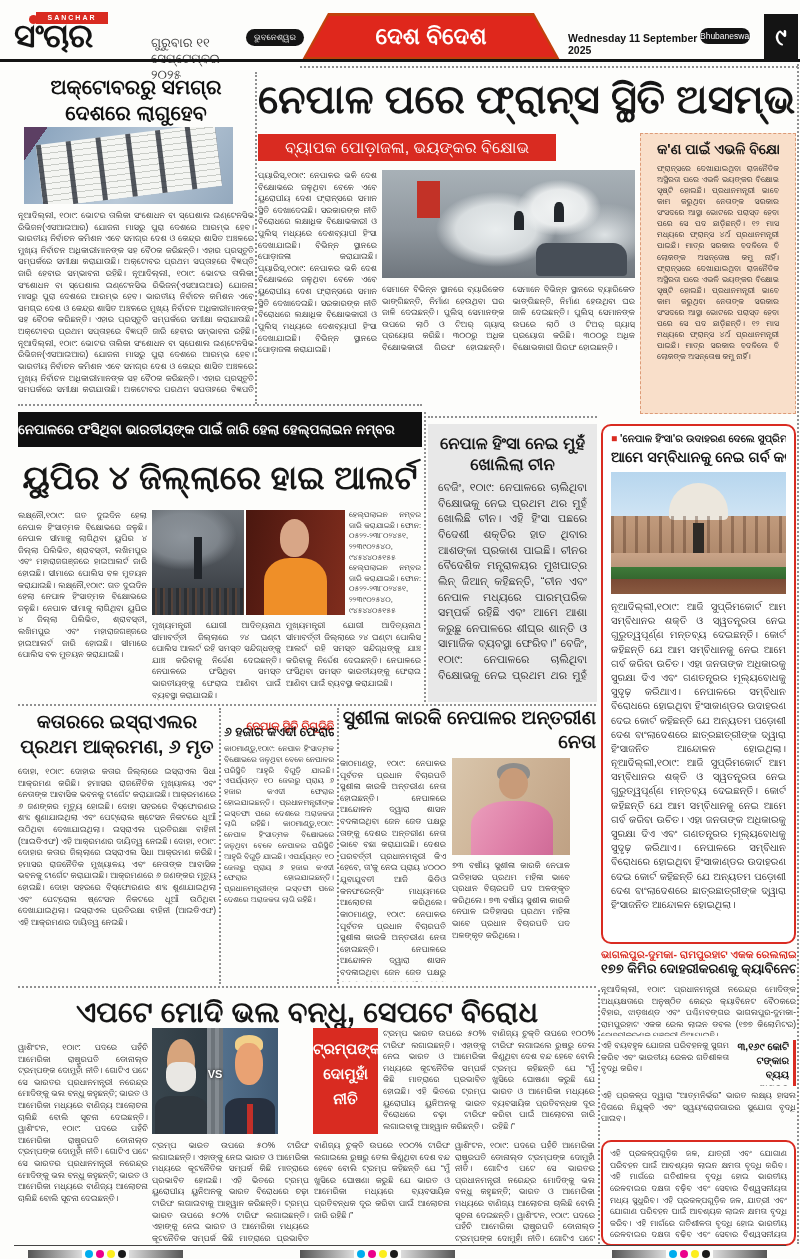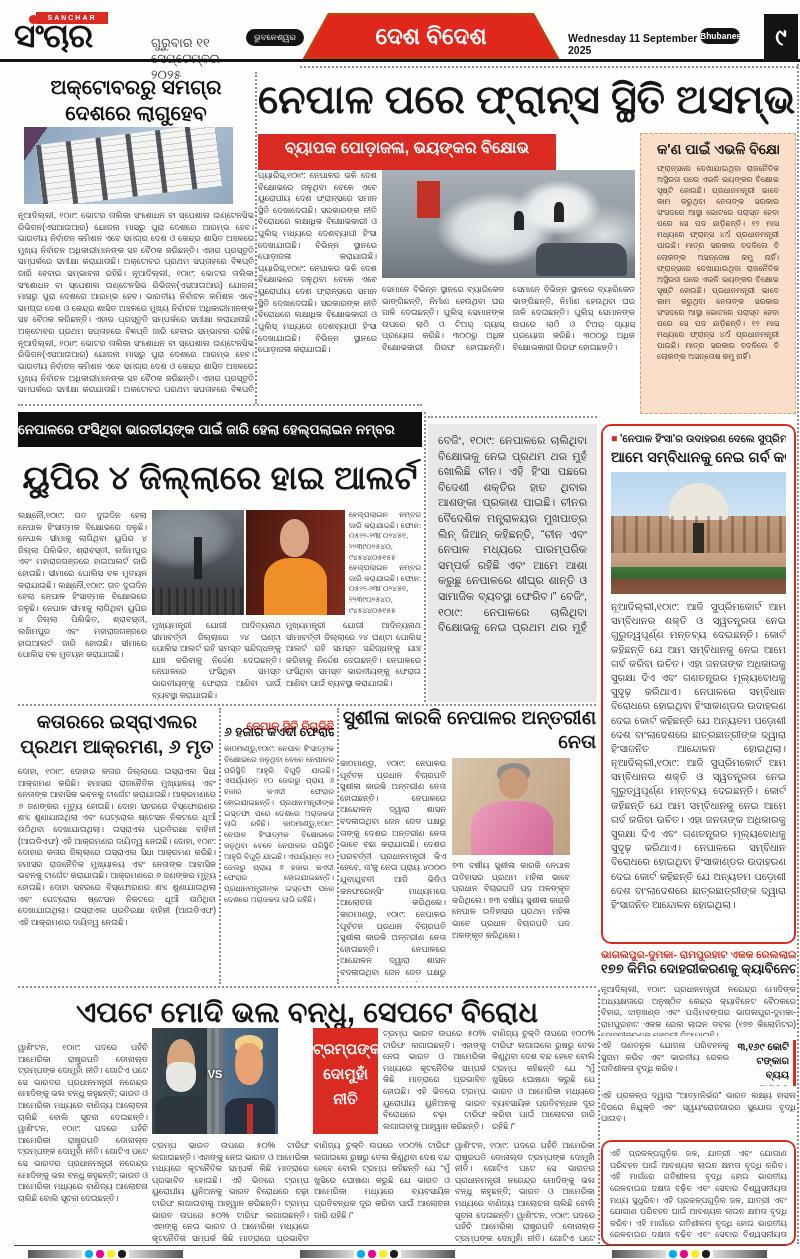--- a/index.html
+++ b/index.html
@@ -13,32 +13,32 @@
   .red{color:#d92b21}
   
   .brand-tag{left:36px;top:12px;width:72px;height:12px;background:#d92b21;color:#fff;font-size:7px;font-weight:bold;letter-spacing:2px;text-align:center;line-height:12px}
   .brand{left:14px;top:17px;width:140px;font-size:33px;font-weight:900;color:#141414;letter-spacing:-1px}
   .brand-dot{left:29px;top:15px;width:9px;height:9px;background:#d92b21;border-radius:50%}
   .date-odia{left:151px;top:35px;width:96px;font-size:13px;color:#333}
   .pill-odia{left:246px;top:29px;width:58px;height:17px;background:#141414;color:#fff;border-radius:9px;font-size:8.5px;text-align:center;line-height:17px}
   .banner-outer{left:302px;top:13px;width:258px;height:47px;background:#c2410c;clip-path:polygon(26px 0,calc(100% - 26px) 0,100% 100%,0 100%)}
   .banner-inner{position:absolute;left:4px;top:3px;right:4px;bottom:3px;background:#df271c;clip-path:polygon(23px 0,calc(100% - 23px) 0,100% 100%,0 100%);color:#fff;font-size:23px;font-weight:900;text-align:center;line-height:41px}
   .date-en{left:568px;top:32px;width:130px;font-size:10.5px;font-weight:bold;color:#111}
-  .pill-en{left:700px;top:28px;width:40px;height:16px;background:#141414;color:#fff;border-radius:8px;font-size:8.5px;font-weight:bold;text-align:center;line-height:16px}
+  .pill-en{left:700px;top:28px;width:50px;height:16px;background:#141414;color:#fff;border-radius:8px;font-size:8.5px;font-weight:normal;text-align:center;line-height:16px}
   .page-box{left:764px;top:14px;width:34px;height:46px;background:#141414;color:#fff;font-size:23px;font-weight:bold;text-align:center;line-height:46px}
   .hdr-rule{left:0;top:59px;width:800px;height:3px;background:#141414}
   .hdr-dot{left:300px;top:66px;width:498px;height:0}
   
   .sir-hl{left:18px;top:74px;width:236px;font-size:20.5px;line-height:1.25;text-align:center}
   .ph-voter{left:24px;top:127px;width:209px;height:77px;background:linear-gradient(125deg,#5c3f63 0%,#5c3f63 9%,#8ea7c0 9%,#b9c9d8 55%,#93a8bd 100%);overflow:hidden}
   .voter-paper{position:absolute;left:7%;top:9%;width:86%;height:82%;transform:rotate(-7deg);background-image:repeating-linear-gradient(90deg,rgba(40,45,55,.8) 0 5px,transparent 5px 30px),repeating-linear-gradient(0deg,#f4f5f2 0 5px,#c9ccc7 5px 6px)}
   .sir-body{left:18px;top:210px;width:236px;height:182px}
   
   .fr-hl{left:258px;top:70px;width:538px;height:58px;font-size:40px;font-weight:900;text-align:center;line-height:58px;white-space:nowrap;overflow:hidden}
-  .fr-bar{left:258px;top:134px;width:298px;height:36px;background:#d92b21;color:#fff;font-size:16px;font-weight:bold;text-align:center;line-height:28px;white-space:nowrap;overflow:hidden}
+  .fr-bar{left:258px;top:134px;width:298px;height:27px;background:#d92b21;color:#fff;font-size:16px;font-weight:normal;text-align:center;line-height:28px;white-space:nowrap;overflow:hidden}
   .fr-col1{left:258px;top:170px;width:119px;height:226px}
   .ph-teargas{left:382px;top:170px;width:253px;height:108px;background:radial-gradient(60px 40px at 70% 35%,#f3f5f5 0%,rgba(243,245,245,.85) 45%,transparent 70%),radial-gradient(80px 50px at 45% 55%,#e9edee 0%,rgba(233,237,238,.8) 50%,transparent 75%),radial-gradient(70px 45px at 88% 60%,#dde2e4 0%,transparent 70%),linear-gradient(#a8b1b7 0%,#8f979e 55%,#6f767d 100%);overflow:hidden}
   .tg-door{position:absolute;left:14%;top:10%;width:9%;height:34%;background:#c23227}
   .tg-car{position:absolute;right:3%;bottom:2%;width:36%;height:30%;background:#474e57;border-radius:10px 14px 4px 4px}
   .tg-fig1{position:absolute;left:52%;top:38%;width:4%;height:18%;background:#23272c;border-radius:40% 40% 0 0}
   .tg-fig2{position:absolute;left:68%;top:30%;width:4%;height:18%;background:#23272c;border-radius:40% 40% 0 0}
   .fr-col2{left:382px;top:284px;width:253px;height:112px;column-count:2;column-gap:8px}
   .why-box{left:640px;top:133px;width:156px;height:281px;background:#f9dfca;border:1px dashed #dd9b77;padding:7px 16px}
   .why-title{font-size:14px;font-weight:900;text-align:center;white-space:nowrap;overflow:hidden;margin-bottom:5px}
   .why-body{font-size:7.8px;line-height:1.42;text-align:justify;height:240px;overflow:hidden;color:#262626}
@@ -179,38 +179,39 @@
   <div class="yg-head"></div>
   <div class="yg-body"></div>
 </div>
 <div class="abs j up-col4">ହେଲ୍ପଲାଇନ ନମ୍ବର ଜାରି କରାଯାଇଛି। ଫୋନ: ୦୫୨୨-୨୩୮୦୨୪୫୧, ୨୨୩୯୦୨୫୪୦, ୯୪୫୪୪୦୫୧୫୫ ହେଲ୍ପଲାଇନ ନମ୍ବର ଜାରି କରାଯାଇଛି। ଫୋନ: ୦୫୨୨-୨୩୮୦୨୪୫୧, ୨୨୩୯୦୨୫୪୦, ୯୪୫୪୪୦୫୧୫୫</div>
 <div class="abs j up-col2b">ମୁଖ୍ୟମନ୍ତ୍ରୀ ଯୋଗୀ ଆଦିତ୍ୟନାଥ ସୀମାବର୍ତ୍ତୀ ଜିଲ୍ଲାରେ ୨୪ ଘଣ୍ଟା ପୋଲିସ ଆଲର୍ଟ ରହି ସମସ୍ତ ସନ୍ଦିଗ୍ଧଙ୍କୁ ଯାଞ୍ଚ କରିବାକୁ ନିର୍ଦ୍ଦେଶ ଦେଇଛନ୍ତି। ନେପାଳରେ ଫସିଥିବା ସମସ୍ତ ଭାରତୀୟଙ୍କୁ ଫେରାଇ ଆଣିବା ପାଇଁ ବ୍ୟବସ୍ଥା କରାଯାଇଛି।</div>
 <div class="abs j up-col3b">ମୁଖ୍ୟମନ୍ତ୍ରୀ ଯୋଗୀ ଆଦିତ୍ୟନାଥ ସୀମାବର୍ତ୍ତୀ ଜିଲ୍ଲାରେ ୨୪ ଘଣ୍ଟା ପୋଲିସ ଆଲର୍ଟ ରହି ସମସ୍ତ ସନ୍ଦିଗ୍ଧଙ୍କୁ ଯାଞ୍ଚ କରିବାକୁ ନିର୍ଦ୍ଦେଶ ଦେଇଛନ୍ତି। ନେପାଳରେ ଫସିଥିବା ସମସ୍ତ ଭାରତୀୟଙ୍କୁ ଫେରାଇ ଆଣିବା ପାଇଁ ବ୍ୟବସ୍ଥା କରାଯାଇଛି।</div>
 <div class="abs dot-v dv2"></div>
 <div class="abs dot-h dh2"></div>
 
 <div class="abs china-box">
+  <div class="china-title">ନେପାଳ ହିଂସା ନେଇ ମୁହଁ ଖୋଲିଲା ଚୀନ</div>
   <div class="china-body">ବେଜିଂ, ୧୦ା୯: ନେପାଳରେ ଚାଲିଥିବା ବିକ୍ଷୋଭକୁ ନେଇ ପ୍ରଥମ ଥର ମୁହଁ ଖୋଲିଛି ଚୀନ। ଏହି ହିଂସା ପଛରେ ବିଦେଶୀ ଶକ୍ତିର ହାତ ଥିବାର ଆଶଙ୍କା ପ୍ରକାଶ ପାଇଛି। ଚୀନର ବୈଦେଶିକ ମନ୍ତ୍ରାଳୟର ମୁଖପାତ୍ର ଲିନ୍ ଜିଆନ୍ କହିଛନ୍ତି, “ଚୀନ ଏବଂ ନେପାଳ ମଧ୍ୟରେ ପାରମ୍ପରିକ ସମ୍ପର୍କ ରହିଛି ଏବଂ ଆମେ ଆଶା କରୁଛୁ ନେପାଳରେ ଶୀଘ୍ର ଶାନ୍ତି ଓ ସାମାଜିକ ବ୍ୟବସ୍ଥା ଫେରିବ।” ବେଜିଂ, ୧୦ା୯: ନେପାଳରେ ଚାଲିଥିବା ବିକ୍ଷୋଭକୁ ନେଇ ପ୍ରଥମ ଥର ମୁହଁ ଖୋଲିଛି ଚୀନ। ଏହି ହିଂସା ପଛରେ ବିଦେଶୀ ଶକ୍ତିର ହାତ ଥିବାର ଆଶଙ୍କା ପ୍ରକାଶ ପାଇଛି। ଚୀନର ବୈଦେଶିକ ମନ୍ତ୍ରାଳୟର ମୁଖପାତ୍ର ଲିନ୍ ଜିଆନ୍ କହିଛନ୍ତି, “ଚୀନ ଏବଂ ନେପାଳ ମଧ୍ୟରେ ପାରମ୍ପରିକ ସମ୍ପର୍କ ରହିଛି ଏବଂ ଆମେ ଆଶା କରୁଛୁ ନେପାଳରେ ଶୀଘ୍ର ଶାନ୍ତି ଓ ସାମାଜିକ ବ୍ୟବସ୍ଥା ଫେରିବ।”</div>
 </div>
 
 <div class="abs sc-box">
   <div class="sc-kick"><span class="red">■</span> <span>'ନେପାଳ ହିଂସା'ର ଉଦାହରଣ ଦେଲେ ସୁପ୍ରିମ୍‌କୋର୍ଟ</span></div>
   <div class="sc-hl">ଆମେ ସମ୍ବିଧାନକୁ ନେଇ ଗର୍ବ କରିବା ଉଚିତ</div>
   <div class="ph-sc">
     <div class="sc-dome"></div>
     <div class="sc-cols"></div>
     <div class="sc-statue"></div>
   </div>
   <div class="sc-body">ନୂଆଦିଲ୍ଲୀ,୧୦ା୯: ଆଜି ସୁପ୍ରିମକୋର୍ଟ ଆମ ସମ୍ବିଧାନର ଶକ୍ତି ଓ ସ୍ୱତନ୍ତ୍ରତା ନେଇ ଗୁରୁତ୍ୱପୂର୍ଣ୍ଣ ମନ୍ତବ୍ୟ ଦେଇଛନ୍ତି। କୋର୍ଟ କହିଛନ୍ତି ଯେ ଆମ ସମ୍ବିଧାନକୁ ନେଇ ଆମେ ଗର୍ବ କରିବା ଉଚିତ। ଏହା ଜନତାଙ୍କ ଅଧିକାରକୁ ସୁରକ୍ଷା ଦିଏ ଏବଂ ଗଣତନ୍ତ୍ରର ମୂଲ୍ୟବୋଧକୁ ସୁଦୃଢ଼ କରିଥାଏ। ନେପାଳରେ ସମ୍ବିଧାନ ବିରୋଧରେ ହୋଇଥିବା ହିଂସାକାଣ୍ଡର ଉଦାହରଣ ଦେଇ କୋର୍ଟ କହିଛନ୍ତି ଯେ ଅନ୍ୟତମ ପଡ଼ୋଶୀ ଦେଶ ବାଂଲାଦେଶରେ ଛାତ୍ରଛାତ୍ରୀଙ୍କ ଦ୍ୱାରା ହିଂସାଜନିତ ଆନ୍ଦୋଳନ ହୋଇଥିଲା। ନୂଆଦିଲ୍ଲୀ,୧୦ା୯: ଆଜି ସୁପ୍ରିମକୋର୍ଟ ଆମ ସମ୍ବିଧାନର ଶକ୍ତି ଓ ସ୍ୱତନ୍ତ୍ରତା ନେଇ ଗୁରୁତ୍ୱପୂର୍ଣ୍ଣ ମନ୍ତବ୍ୟ ଦେଇଛନ୍ତି। କୋର୍ଟ କହିଛନ୍ତି ଯେ ଆମ ସମ୍ବିଧାନକୁ ନେଇ ଆମେ ଗର୍ବ କରିବା ଉଚିତ। ଏହା ଜନତାଙ୍କ ଅଧିକାରକୁ ସୁରକ୍ଷା ଦିଏ ଏବଂ ଗଣତନ୍ତ୍ରର ମୂଲ୍ୟବୋଧକୁ ସୁଦୃଢ଼ କରିଥାଏ। ନେପାଳରେ ସମ୍ବିଧାନ ବିରୋଧରେ ହୋଇଥିବା ହିଂସାକାଣ୍ଡର ଉଦାହରଣ ଦେଇ କୋର୍ଟ କହିଛନ୍ତି ଯେ ଅନ୍ୟତମ ପଡ଼ୋଶୀ ଦେଶ ବାଂଲାଦେଶରେ ଛାତ୍ରଛାତ୍ରୀଙ୍କ ଦ୍ୱାରା ହିଂସାଜନିତ ଆନ୍ଦୋଳନ ହୋଇଥିଲା।</div>
 </div>
 
 <div class="abs rail-kick">ଭାଗଲପୁର-ଦୁମକା- ରାମପୁରହାଟ ଏକକ ରେଲଲାଇନ</div>
 <div class="abs rail-hl">୧୭୭ କିମିର ଦୋହରୀକରଣକୁ କ୍ୟାବିନେଟ ମଞ୍ଜୁରୀ</div>
 <div class="abs j rail-b1">ନୂଆଦିଲ୍ଲୀ, ୧୦ା୯: ପ୍ରଧାନମନ୍ତ୍ରୀ ନରେନ୍ଦ୍ର ମୋଦିଙ୍କ ଅଧ୍ୟକ୍ଷତାରେ ଅନୁଷ୍ଠିତ କେନ୍ଦ୍ର କ୍ୟାବିନେଟ ବୈଠକରେ ବିହାର, ଝାଡ଼ଖଣ୍ଡ ଏବଂ ପଶ୍ଚିମବଙ୍ଗର ଭାଗଲପୁର-ଦୁମକା-ରାମପୁରହାଟ ଏକକ ରେଲ ଲାଇନ ଡବଲ (୧୭୭ କିଲୋମିଟର) ଦୋହରୀକରଣକୁ ମଞ୍ଜୁରୀ ଦିଆଯାଇଛି।</div>
-<div class="abs j rail-b2">ଏହି ଗଣତନୁଳ ଯୋଜନା ପରିବହନକୁ ସୁଗମ କରିବ ଏବଂ ଭାରତୀୟ ରେଳର ଗତିଶୀଳତା ବୃଦ୍ଧି କରିବ।</div>
+<div class="abs j rail-b2">ଏହି ବୟବହୁଳ ଯୋଜନା ପରିବହନକୁ ସୁଗମ କରିବ ଏବଂ ଭାରତୀୟ ରେଳର ଗତିଶୀଳତା ବୃଦ୍ଧି କରିବ।</div>
 <div class="abs rail-pull">୩,୧୬୯ କୋଟି ଟଙ୍କାର ବ୍ୟୟ ଅଟକଳ</div>
 <div class="abs j rail-b3">ଏହି ପ୍ରକଳ୍ପ ଦ୍ୱାରା “ଆତ୍ମନିର୍ଭର” ଭାରତ ଲକ୍ଷ୍ୟ ହାସଲ ଦିଗରେ ନିଯୁକ୍ତି ଏବଂ ସ୍ୱୟଂରୋଜଗାରର ସୁଯୋଗ ବୃଦ୍ଧି ପାଇବ।</div>
 <div class="abs rail-redbox">
   <div class="rail-b4 j">ଏହି ପ୍ରକଳ୍ପଗୁଡ଼ିକ ଜଳ, ଯାତ୍ରୀ ଏବଂ ଯୋଗାଣ ପରିବହନ ପାଇଁ ଆବଶ୍ୟକ ଲାଇନ କ୍ଷମତା ବୃଦ୍ଧି କରିବ। ଏହି ମାର୍ଗରେ ଗତିଶୀଳତା ବୃଦ୍ଧି ହୋଇ ଭାରତୀୟ ରେଳବାଇର ଦକ୍ଷତା ବଢ଼ିବ ଏବଂ ସେବାର ବିଶ୍ୱସନୀୟତା ମଧ୍ୟ ସୁଧୁରିବ। ଏହି ପ୍ରକଳ୍ପଗୁଡ଼ିକ ଜଳ, ଯାତ୍ରୀ ଏବଂ ଯୋଗାଣ ପରିବହନ ପାଇଁ ଆବଶ୍ୟକ ଲାଇନ କ୍ଷମତା ବୃଦ୍ଧି କରିବ। ଏହି ମାର୍ଗରେ ଗତିଶୀଳତା ବୃଦ୍ଧି ହୋଇ ଭାରତୀୟ ରେଳବାଇର ଦକ୍ଷତା ବଢ଼ିବ ଏବଂ ସେବାର ବିଶ୍ୱସନୀୟତା ମଧ୍ୟ ସୁଧୁରିବ।</div>
 </div>
 
 <div class="abs dot-h dh3"></div>
 <div class="abs qa-hl">କତାରରେ ଇସ୍ରାଏଲର ପ୍ରଥମ ଆକ୍ରମଣ, ୬ ମୃତ</div>
 <div class="abs j qa-body">ଦୋହା, ୧୦ା୯: ଦୋହାର କତାର ଜିଲ୍ଲାରେ ଇସ୍ରାଏଲ ସିଧା ଆକ୍ରମଣ କରିଛି। ହମାସର ରାଜନୈତିକ ମୁଖ୍ୟାଳୟ ଏବଂ ନେତାଙ୍କ ଆବାସିକ ଭବନକୁ ଟାର୍ଗେଟ କରାଯାଇଛି। ଆକ୍ରମଣରେ ୬ ଜଣଙ୍କର ମୃତ୍ୟୁ ହୋଇଛି। ଦୋହା ସହରରେ ବିସ୍ଫୋରଣର ଶବ୍ଦ ଶୁଣାଯାଇଥିଲା ଏବଂ ପେଟ୍ରୋଲ ଷ୍ଟେସନ ନିକଟରେ ଧୂଆଁ ଉଠିଥିବା ଦେଖାଯାଇଥିଲା। ଇସ୍ରାଏଲ ପ୍ରତିରକ୍ଷା ବାହିନୀ (ଆଇଡିଏଫ) ଏହି ଆକ୍ରମଣର ଦାୟିତ୍ୱ ନେଇଛି। ଦୋହା, ୧୦ା୯: ଦୋହାର କତାର ଜିଲ୍ଲାରେ ଇସ୍ରାଏଲ ସିଧା ଆକ୍ରମଣ କରିଛି। ହମାସର ରାଜନୈତିକ ମୁଖ୍ୟାଳୟ ଏବଂ ନେତାଙ୍କ ଆବାସିକ ଭବନକୁ ଟାର୍ଗେଟ କରାଯାଇଛି। ଆକ୍ରମଣରେ ୬ ଜଣଙ୍କର ମୃତ୍ୟୁ ହୋଇଛି। ଦୋହା ସହରରେ ବିସ୍ଫୋରଣର ଶବ୍ଦ ଶୁଣାଯାଇଥିଲା ଏବଂ ପେଟ୍ରୋଲ ଷ୍ଟେସନ ନିକଟରେ ଧୂଆଁ ଉଠିଥିବା ଦେଖାଯାଇଥିଲା। ଇସ୍ରାଏଲ ପ୍ରତିରକ୍ଷା ବାହିନୀ (ଆଇଡିଏଫ) ଏହି ଆକ୍ରମଣର ଦାୟିତ୍ୱ ନେଇଛି।</div>
 <div class="abs dot-v dv3"></div>

